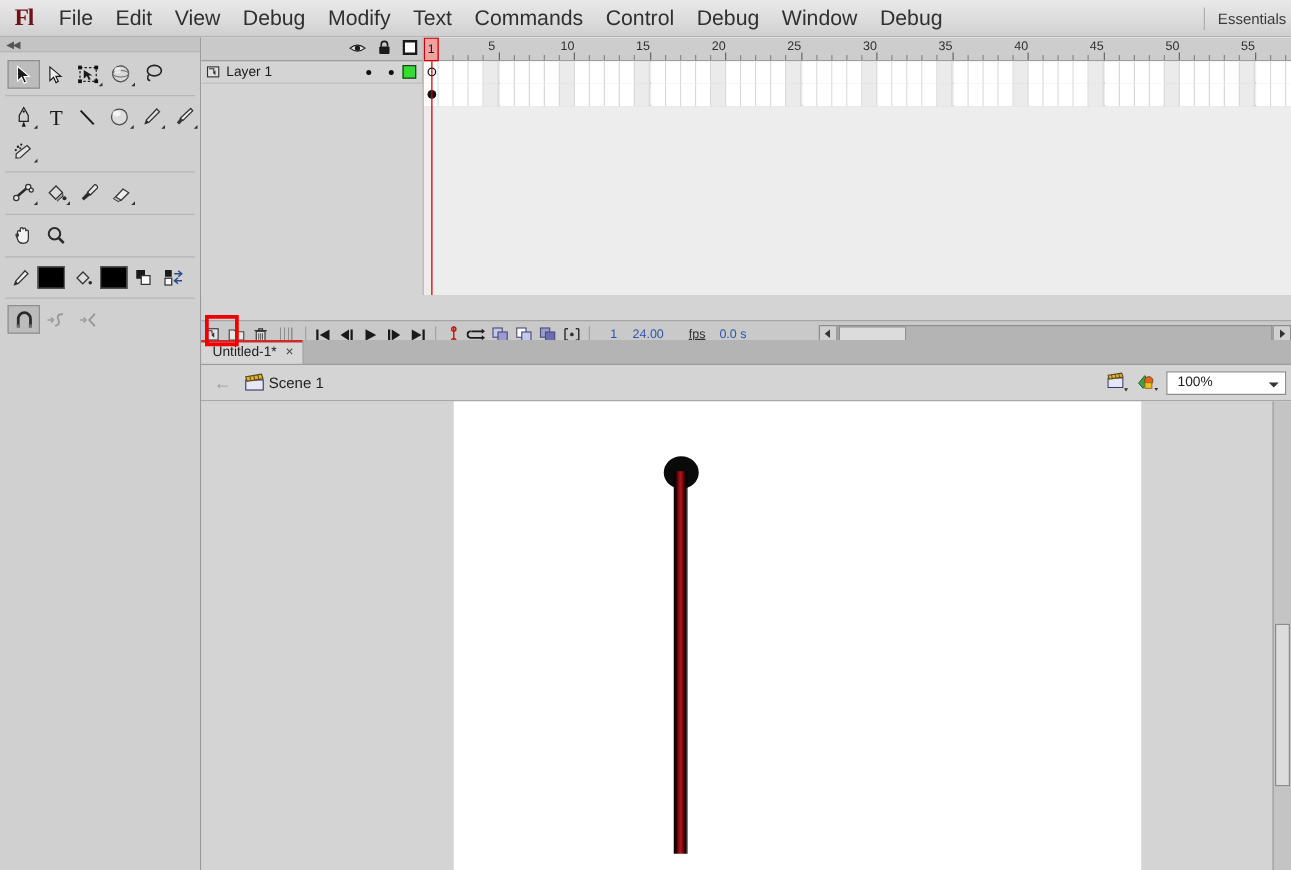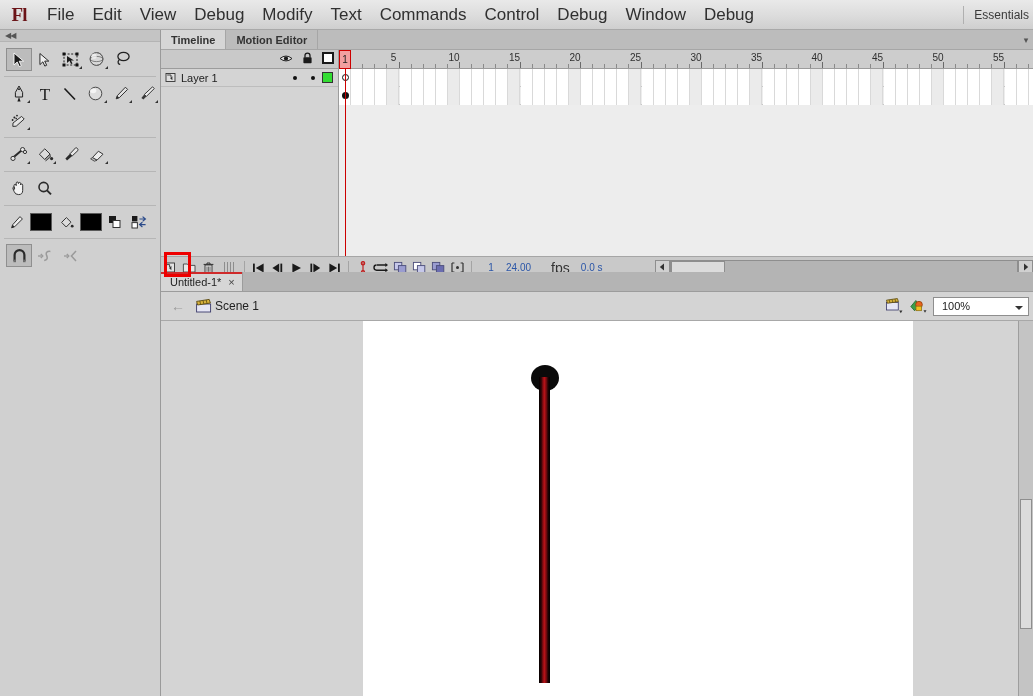--- a/index.html
+++ b/index.html
@@ -151,21 +151,21 @@
   .tl-status {
     position: absolute; left: 0; bottom: 0; width: 872px; height: 22px;
     background: #c9c9c9; border-top: 1px solid #a6a6a6;
     display: flex; align-items: center;
   }
   .sb-ico { width: 19px; height: 18px; display:flex; align-items:center; justify-content:center; }
   .sb-grip { width: 10px; height: 12px; margin: 0 6px;
     background: repeating-linear-gradient(to right, #8d8d8d 0 1px, transparent 1px 3px); }
   .sb-sep { width: 1px; height: 14px; background: #a4a4a4; margin: 0 4px; }
   .sb-val { font-size: 10px; color: #2b56a8; }
-  .sb-unit { font-size: 14px; color: #333; text-decoration: underline; }
+  .sb-unit { font-size: 10px; color: #333; text-decoration: underline; }
   .red-box {
     position: absolute; border: 3px solid #ee0000; pointer-events: none; z-index: 20;
   }
   .tl-scroll { position: absolute; right: 0; bottom: 0; height: 22px; display: flex; align-items: center; }
   .sc-btn { width: 15px; height: 15px; background: #d0d0d0; border: 1px solid #8e8e8e;
     display:flex; align-items:center; justify-content:center; }
   .sc-track { height: 15px; background: #b4b4b4; border: 1px solid #8e8e8e; position: relative; }
   .sc-thumb { position: absolute; left: 0; top: 0; height: 13px; background: #dcdcdc; border: 1px solid #8e8e8e; }
 
   
@@ -458,26 +458,20 @@
             <path d="M2 8 L5.6 8" stroke="#9a9a9a" stroke-width="1.3"></path>
             <path d="M4.8 6 L6.8 8 L4.8 10" fill="none" stroke="#9a9a9a" stroke-width="1.3"></path>
             <path d="M14 3 L9.4 8 L14 13" fill="none" stroke="#9a9a9a" stroke-width="1.5"></path>
           </svg>
         </div>
       </div>
     </div>
   </div>
 
   <div class="timeline-panel">
-    <div class="tl-tabrow">
-      <div class="tl-tab active">Timeline</div>
-      <div class="tl-tab">Motion Editor</div>
-      <div class="tl-tabfill"></div>
-      <div class="tl-collapse">▾</div>
-    </div>
 
     <div class="tl-main">
 
       <div class="layers-col">
         <div class="layers-head">
           <div class="lh-icons">
             <span>
               <svg width="14" height="11" viewBox="0 0 14 11">
                 <path d="M1 5.5 Q7 0.6, 13 5.5 Q7 10.4, 1 5.5 Z" fill="#e8e8e8" stroke="#222" stroke-width="1"></path>
                 <circle cx="7" cy="5.5" r="2.1" fill="#1a1a1a"></circle>

